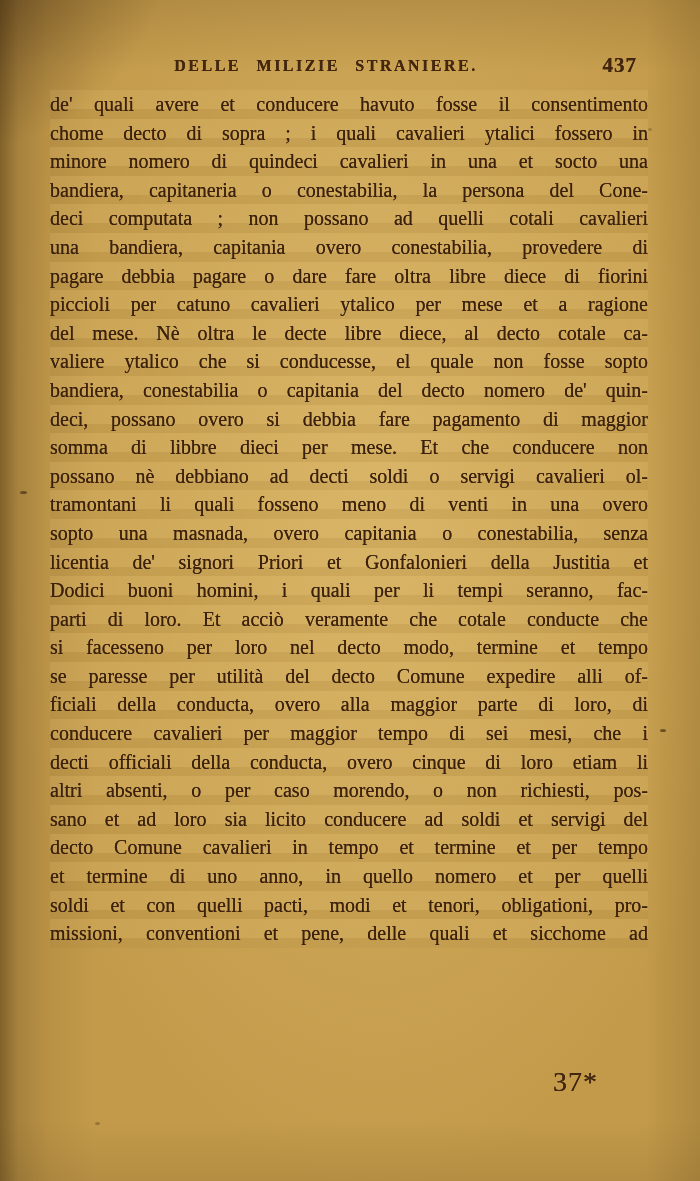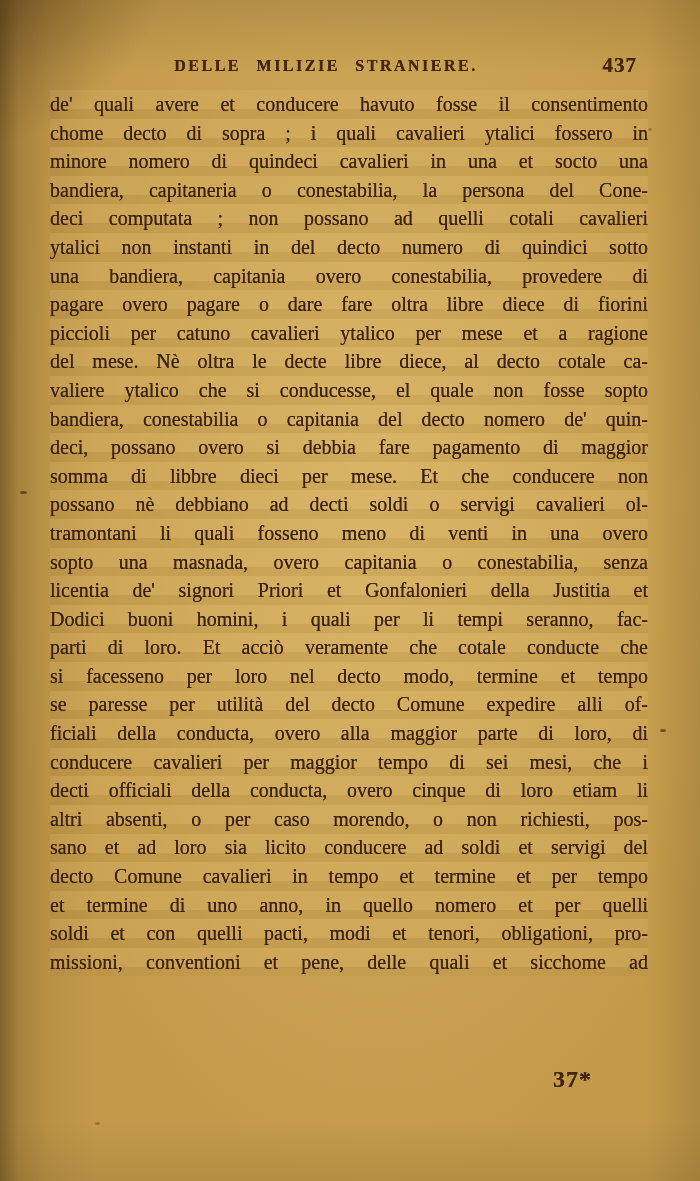--- a/index.html
+++ b/index.html
@@ -71,22 +71,22 @@
     text-align-last: justify;
     white-space: nowrap;
     color: #3c220e;
     text-shadow: 0 0 0.55px rgba(60,34,14,0.9);
   }
 
   .signature-mark {
     position: absolute;
     top: 1066px;
     left: 553px;
-    font-size: 24px;
-    font-weight: bold;
+    font-size: 28px;
+    font-weight: normal;
     letter-spacing: 1px;
     color: #42260f;
     text-shadow: 0 0 0.5px #42260f;
     text-align: center;
   }
 
   .speck {
     position: absolute;
     background: rgba(74,48,18,0.7);
     border-radius: 50%;
@@ -105,23 +105,22 @@
     <div class="header-title">DELLE MILIZIE STRANIERE.</div>
     <div class="page-number">437</div>
   </div>
 
   <div class="text-block">
     <div class="text-line">de' quali avere et conducere havuto fosse il consentimento</div>
     <div class="text-line">chome decto di sopra ; i quali cavalieri ytalici fossero in</div>
     <div class="text-line">minore nomero di quindeci cavalieri in una et socto una</div>
     <div class="text-line">bandiera, capitaneria o conestabilia, la persona del Cone-</div>
     <div class="text-line">deci computata ; non possano ad quelli cotali cavalieri</div>
-    <div class="text-line">ytalici non instanti in del decto numero di quindici sotto</div>
     <div class="text-line">una bandiera, capitania overo conestabilia, provedere di</div>
-    <div class="text-line">pagare overo pagare o dare fare oltra libre diece di fiorini</div>
+    <div class="text-line">pagare debbia pagare o dare fare oltra libre diece di fiorini</div>
     <div class="text-line">piccioli per catuno cavalieri ytalico per mese et a ragione</div>
     <div class="text-line">del mese. Nè oltra le decte libre diece, al decto cotale ca-</div>
     <div class="text-line">valiere ytalico che si conducesse, el quale non fosse sopto</div>
     <div class="text-line">bandiera, conestabilia o capitania del decto nomero de' quin-</div>
     <div class="text-line">deci, possano overo si debbia fare pagamento di maggior</div>
     <div class="text-line">somma di libbre dieci per mese. Et che conducere non</div>
     <div class="text-line">possano nè debbiano ad decti soldi o servigi cavalieri ol-</div>
     <div class="text-line">tramontani li quali fosseno meno di venti in una overo</div>
     <div class="text-line">sopto una masnada, overo capitania o conestabilia, senza</div>
     <div class="text-line">licentia de' signori Priori et Gonfalonieri della Justitia et</div>

